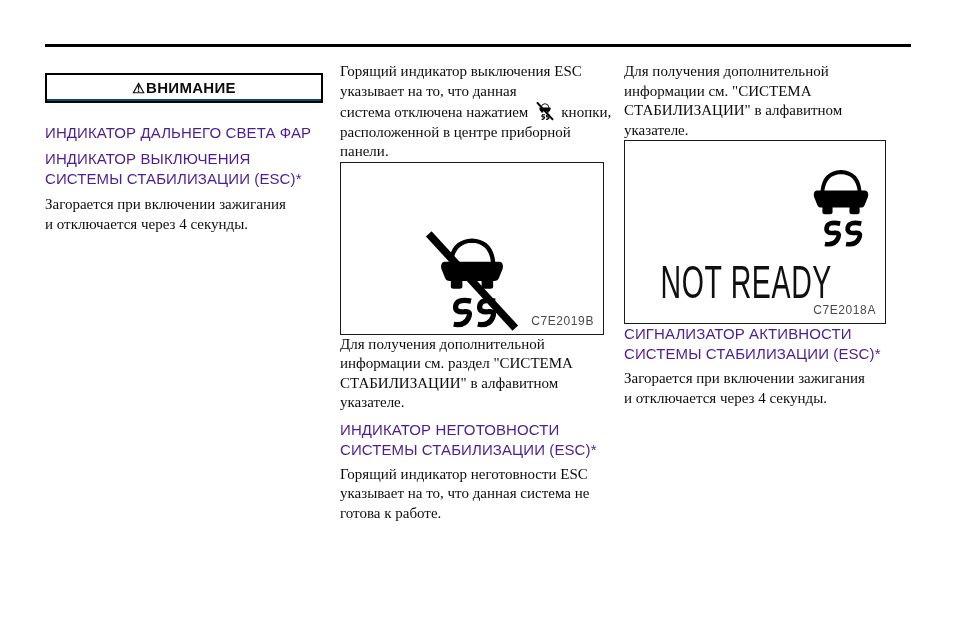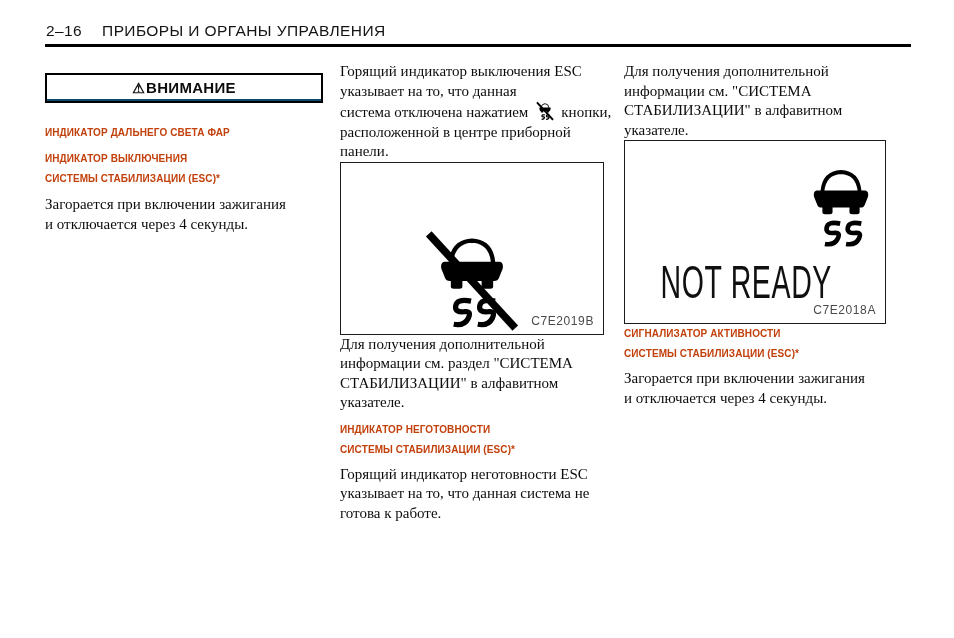--- a/index.html
+++ b/index.html
@@ -17,23 +17,23 @@
   .hdr .num { margin-right:20px; }
   .hdr-rule { position:absolute; left:45px; top:44px; width:866px; height:3px; background:#000; }
 
   
   .col { position:absolute; top:62px; }
   .col-left  { left:45px;  width:278px; top:73px; }
   .col-mid   { left:340px; width:264px; }
   .col-right { left:624px; width:262px; }
 
   h2 {
-    font-family:"Liberation Sans", sans-serif; font-weight:bold;
-    font-size:10px; line-height:20px; margin:0;
-    white-space:pre; letter-spacing:.1px; color:#c2410c;
+    font-family:"Liberation Sans", sans-serif; font-weight:normal;
+    font-size:15px; line-height:20px; margin:0;
+    white-space:pre; letter-spacing:.1px; color:#4c1d95;
   }
   p.body { font-size:15px; line-height:19.5px; margin:0; white-space:pre; }
 
   
   .caution-box { border:2px solid #000; margin-bottom:20px; }
   .caution-title {
     text-align:center; font-family:"Liberation Sans", sans-serif;
     font-weight:bold; font-size:15px; padding:4px 0 3px;
     border-bottom:2px solid #0c4a6e; letter-spacing:.3px;
   }
@@ -67,23 +67,20 @@
     color:#101010; transform:scaleX(.62); transform-origin:center;
     white-space:nowrap; margin-top:8px; letter-spacing:1px;
   }
   svg.inline-esc { vertical-align:-4px; margin:0 5px 0 6px; }
 </style>
 </head>
 <body>
 
 <div class="page">
 
-  <div class="hdr">
-    <span class="num">2–16</span><span>ПРИБОРЫ И ОРГАНЫ УПРАВЛЕНИЯ</span>
-  </div>
   <div class="hdr-rule"></div>
 
   <section class="col col-left">
 
     <div class="caution-box">
       <div class="caution-title">
         <span class="tri">⚠</span><span>ВНИМАНИЕ</span>
       </div>
     </div>
 

